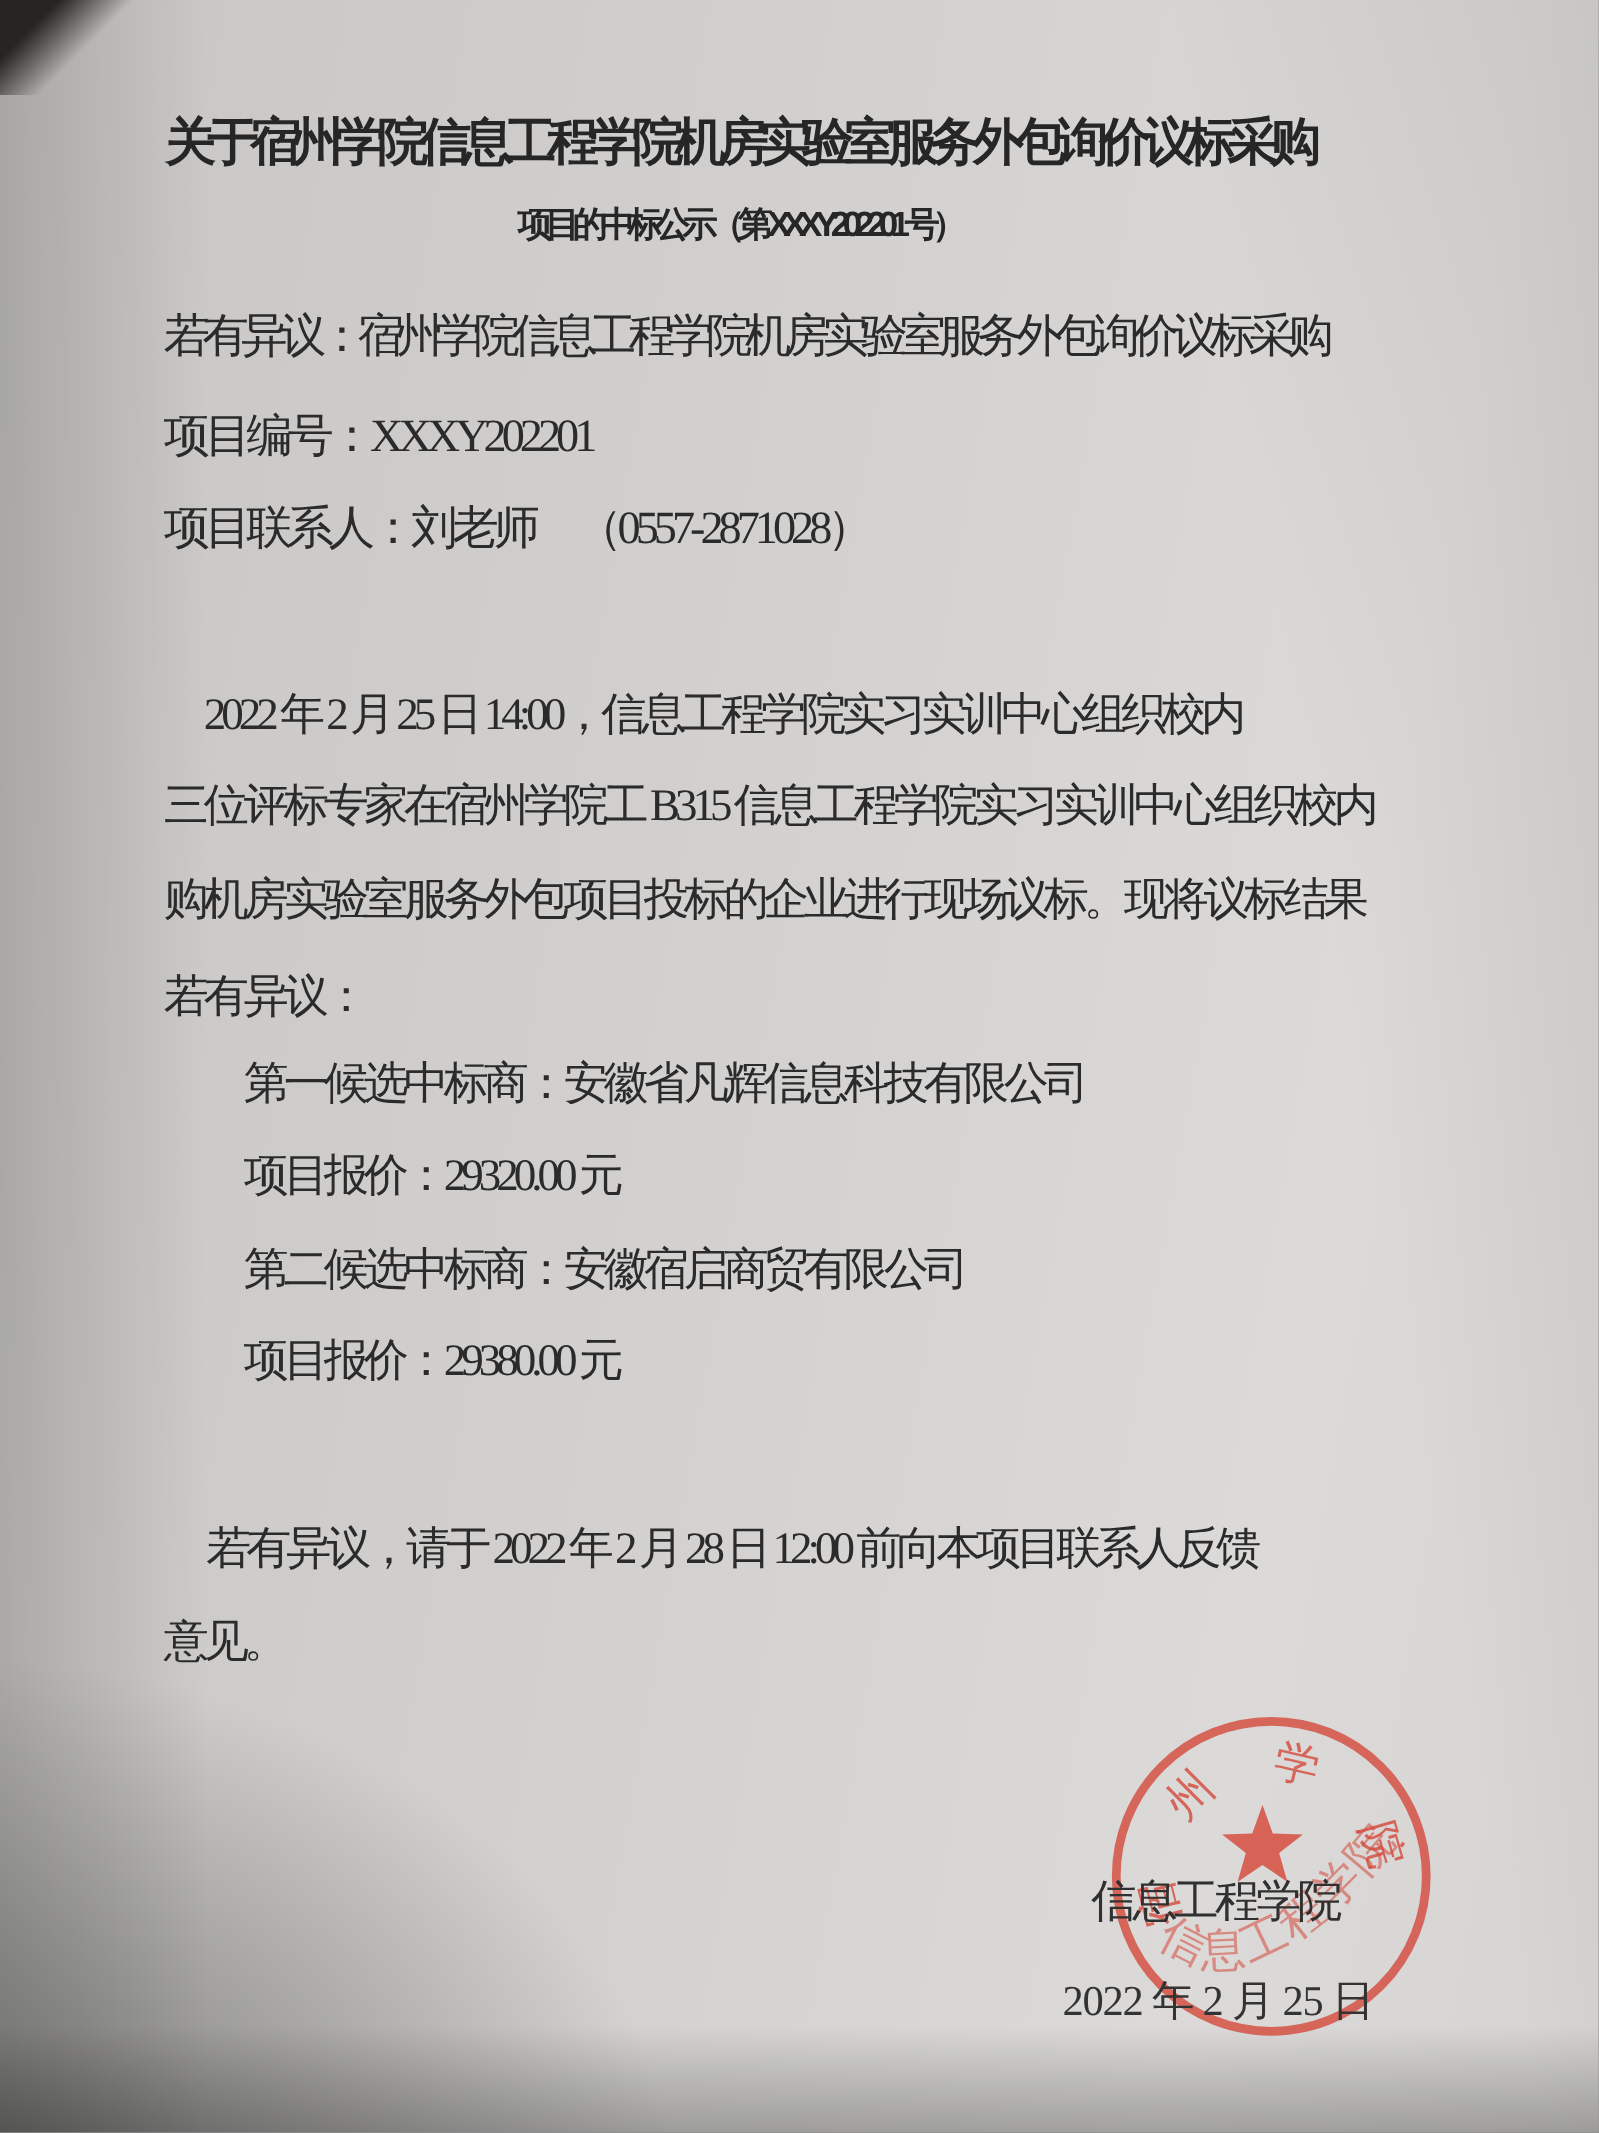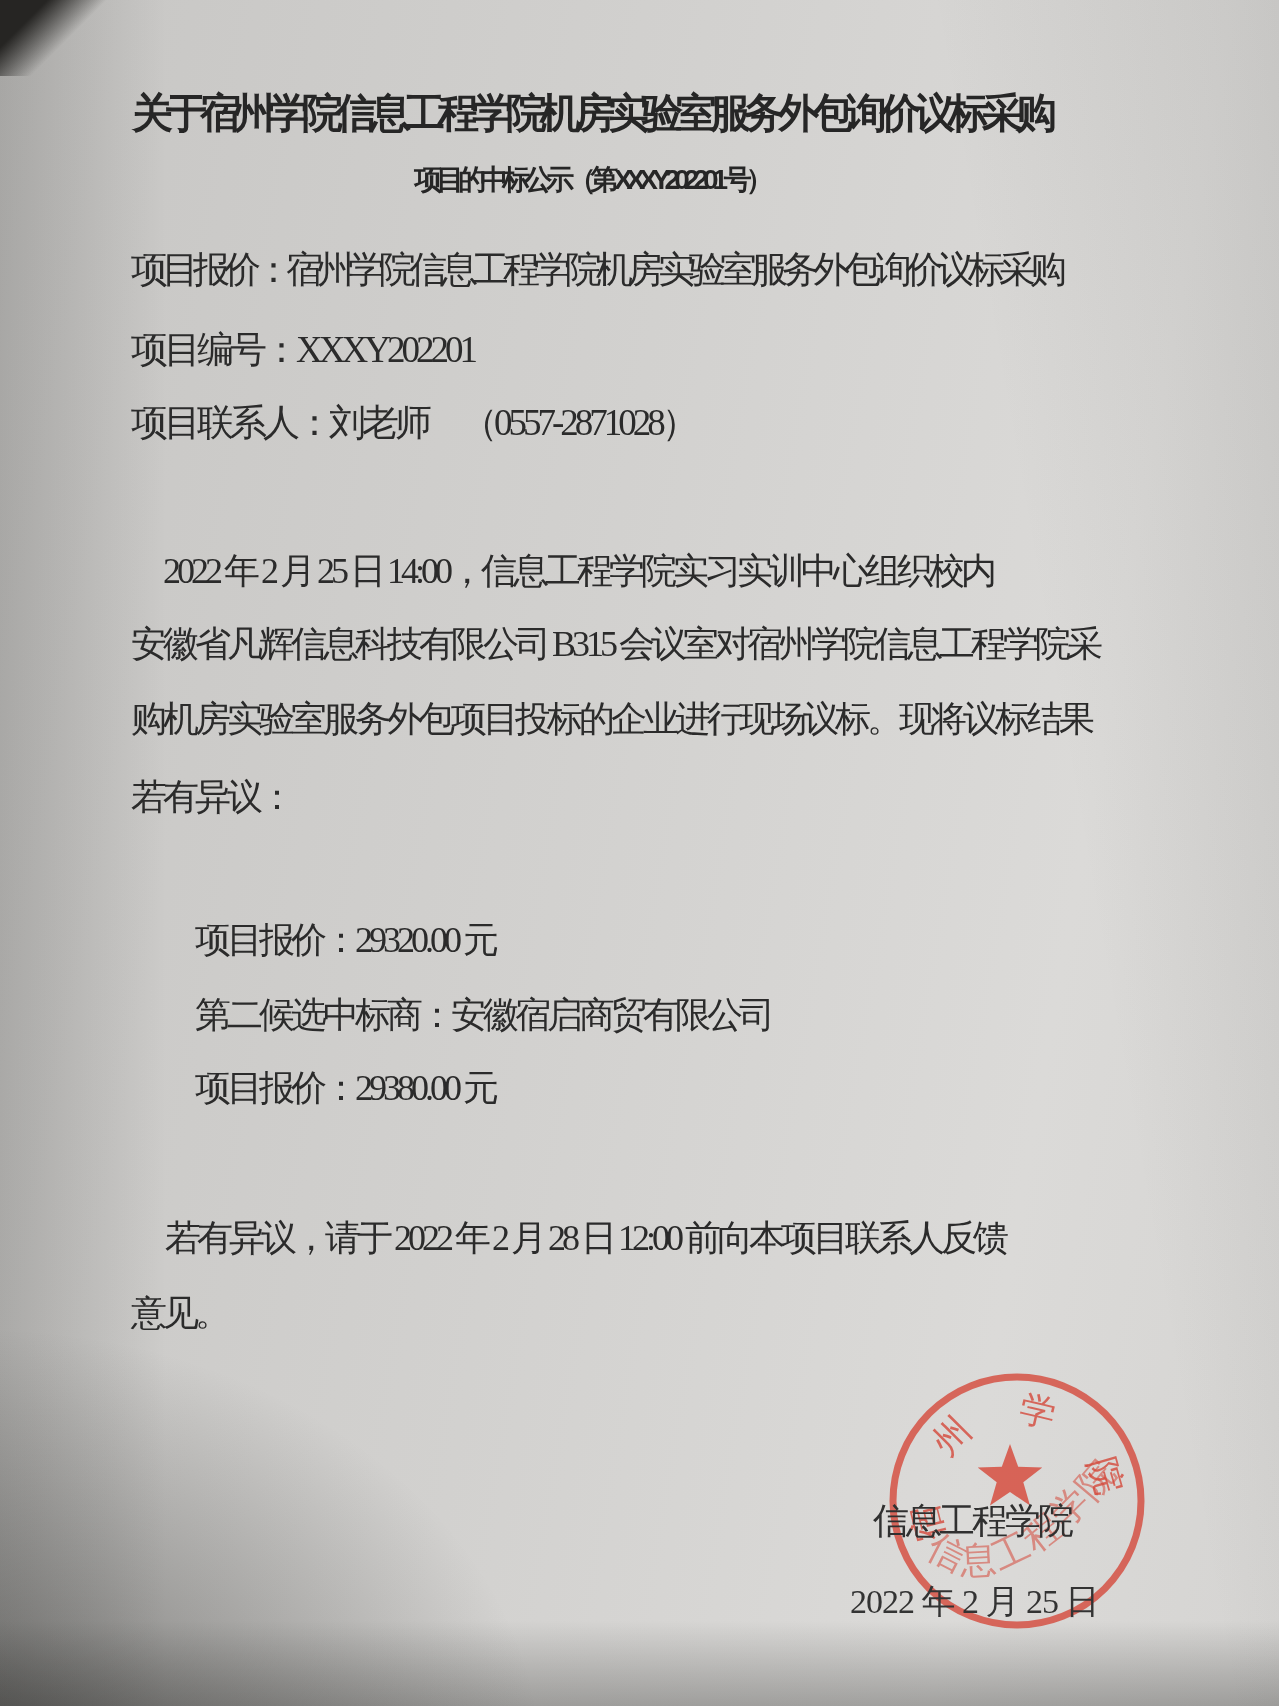--- a/index.html
+++ b/index.html
@@ -54,29 +54,30 @@
     <text font-size="37" fill="#d5493b" opacity="0.55" letter-spacing="2">
       <textPath href="#seal-inner-arc" startOffset="4%">信息工程学院</textPath>
     </text>
   </svg>
 
   <div class="content">
 
     <div class="line t1" style="top:90px;left:0;">关于宿州学院信息工程学院机房实验室服务外包询价议标采购</div>
     <div class="line t2" style="top:164px;left:0;">项目的中标公示（第 XXXY202201 号）</div>
 
-    <div class="line meta meta-name" style="top:249px;left:0;">项目报价：宿州学院信息工程学院机房实验室服务外包询价议标采购</div>
+    <div class="line meta meta-name" style="top:249px;left:0;">若有异议：宿州学院信息工程学院机房实验室服务外包询价议标采购</div>
     <div class="line meta" style="top:329px;left:0;text-align:right;">项目编号：XXXY202201</div>
     <div class="line meta" style="top:402px;left:0;">项目联系人：刘老师　（0557-2871028）</div>
 
     <div class="line body-line" style="top:551px;left:32px;">2022 年 2 月 25 日 14:00，信息工程学院实习实训中心组织校内</div>
-    <div class="line body-line" style="top:624px;left:0;">安徽省凡辉信息科技有限公司 B315 会议室对宿州学院信息工程学院采</div>
+    <div class="line body-line" style="top:624px;left:0;">三位评标专家在宿州学院工 B315 信息工程学院实习实训中心组织校内</div>
     <div class="line body-line" style="top:699px;left:0;">购机房实验室服务外包项目投标的企业进行现场议标。现将议标结果</div>
     <div class="line body-line" style="top:777px;left:0;">若有异议：</div>
 
+    <div class="line body-line" style="top:846px;left:64px;">第一候选中标商：安徽省凡辉信息科技有限公司</div>
     <div class="line body-line" style="top:920px;left:64px;">项目报价：29320.00 元</div>
     <div class="line body-line" style="top:995px;left:64px;">第二候选中标商：安徽宿启商贸有限公司</div>
     <div class="line body-line" style="top:1068px;left:64px;text-align:right;">项目报价：29380.00 元</div>
 
     <div class="line body-line" style="top:1218px;left:34px;">若有异议，请于 2022 年 2 月 28 日 12:00 前向本项目联系人反馈</div>
     <div class="line body-line" style="top:1293px;left:0;">意见。</div>
 
     <div class="line sig" style="top:1501px;left:742px;">信息工程学院</div>
     <div class="line sig-date" style="top:1582px;left:719px;">2022 年 2 月 25 日</div>
 

